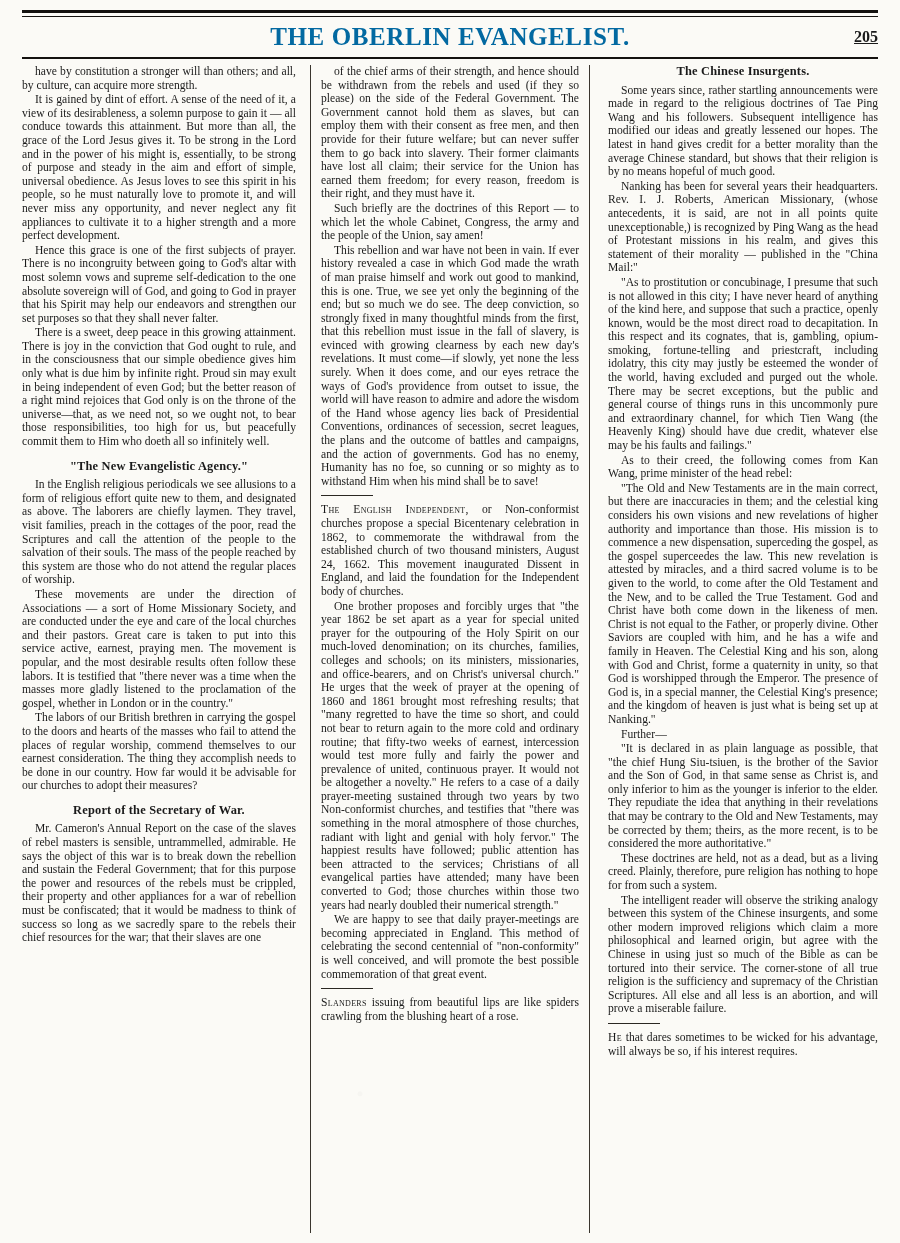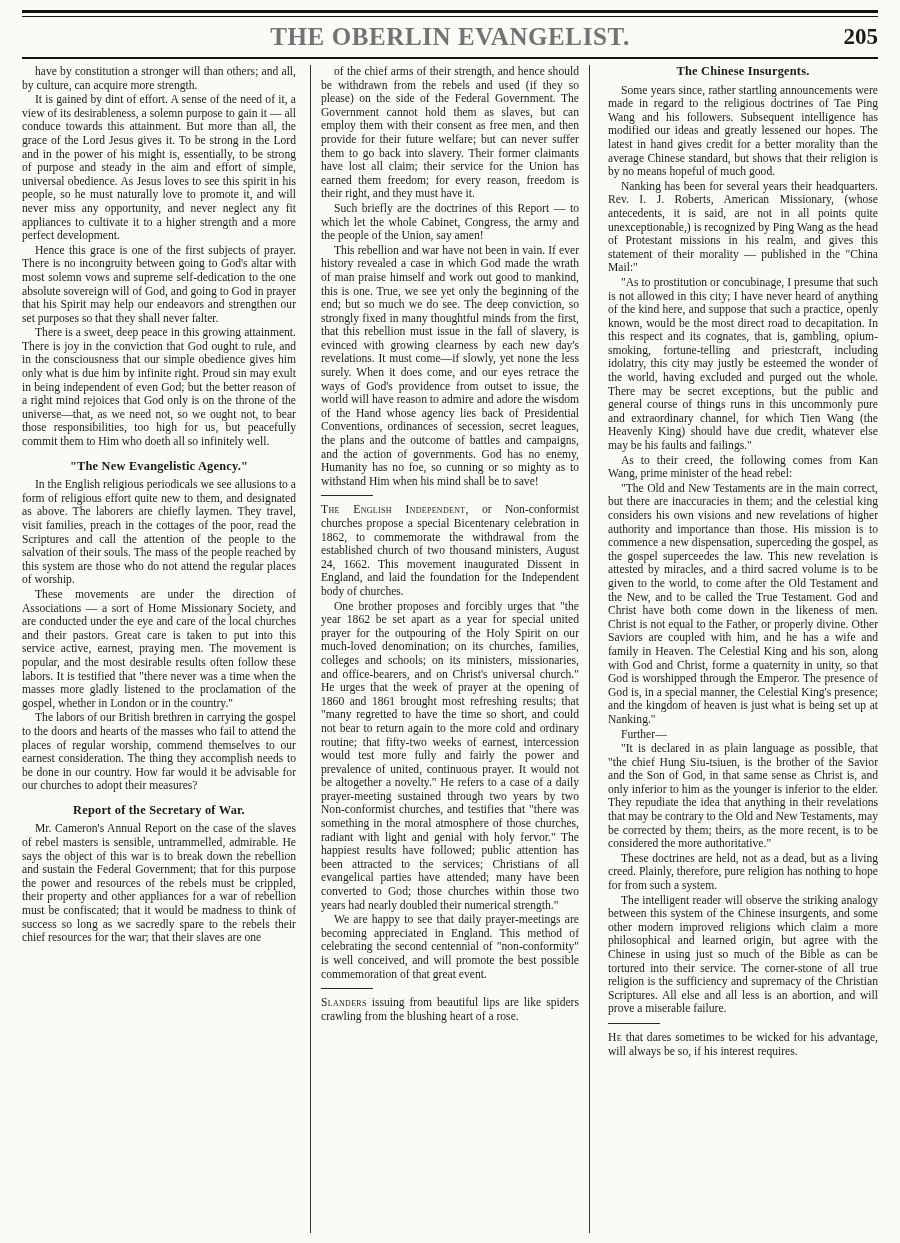--- a/index.html
+++ b/index.html
@@ -47,29 +47,30 @@
     margin: 0 22px;
     height: 40px;
   }
   .masthead-title {
     text-align: center;
     font-family: "Liberation Serif", serif;
     font-size: 25px;
     letter-spacing: 0.6px;
     font-weight: 700;
     line-height: 40px;
-    color: #737373;
+    color: #0369a1;
   }
   .masthead-pageno {
     position: absolute;
     right: 0;
     top: 0;
     line-height: 40px;
-    font-size: 23px;
+    font-size: 16px;
     font-weight: 700;
+    text-decoration: underline;
   }
   .rule-under {
     margin: 0 22px 6px 22px;
     border-top: 2px solid #14120f;
   }
   .columns {
     display: flex;
     margin: 0 22px;
     height: 1168px;
     box-sizing: border-box;

